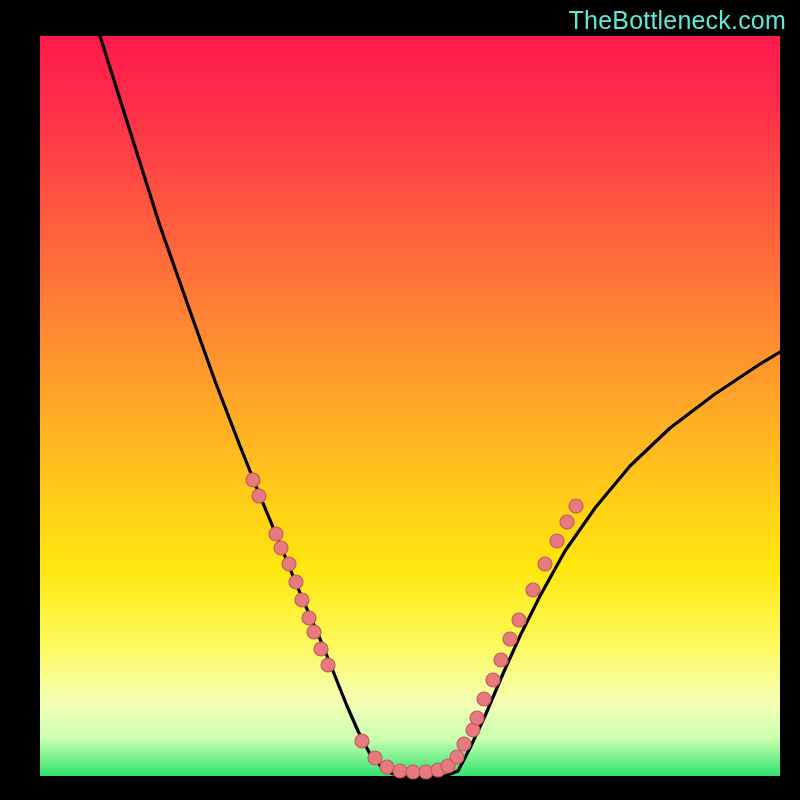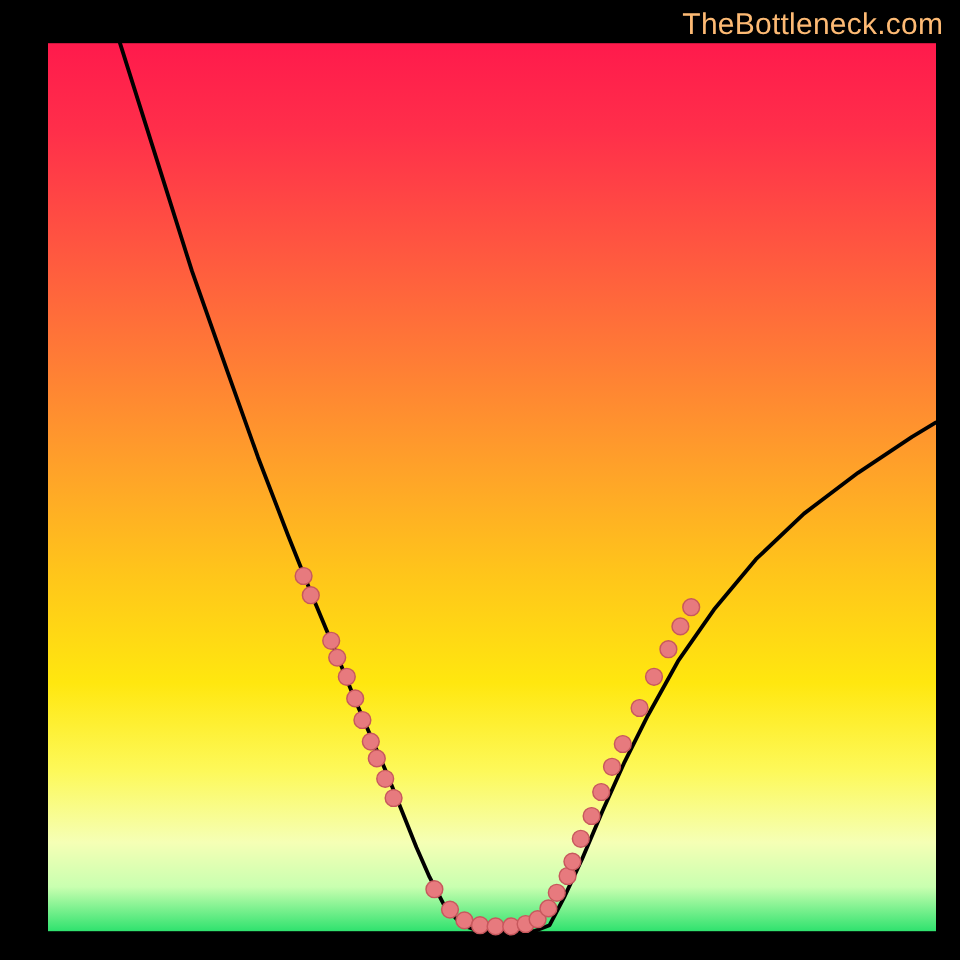--- a/index.html
+++ b/index.html
@@ -37,21 +37,21 @@
       #fdf95a 82%,
       #f5ffb5 90%,
       #c9ffb0 95%,
       #2fe26e 100%
     );
   }
   .watermark {
     position: absolute;
     top: 6px;
     right: 14px;
-    color: #fdba74;
+    color: #5eead4;
     font-size: 25px;
     font-weight: 500;
     letter-spacing: 0.2px;
     user-select: none;
   }
   svg.curve {
     position: absolute;
     left: 0;
     top: 0;
     width: 740px;

